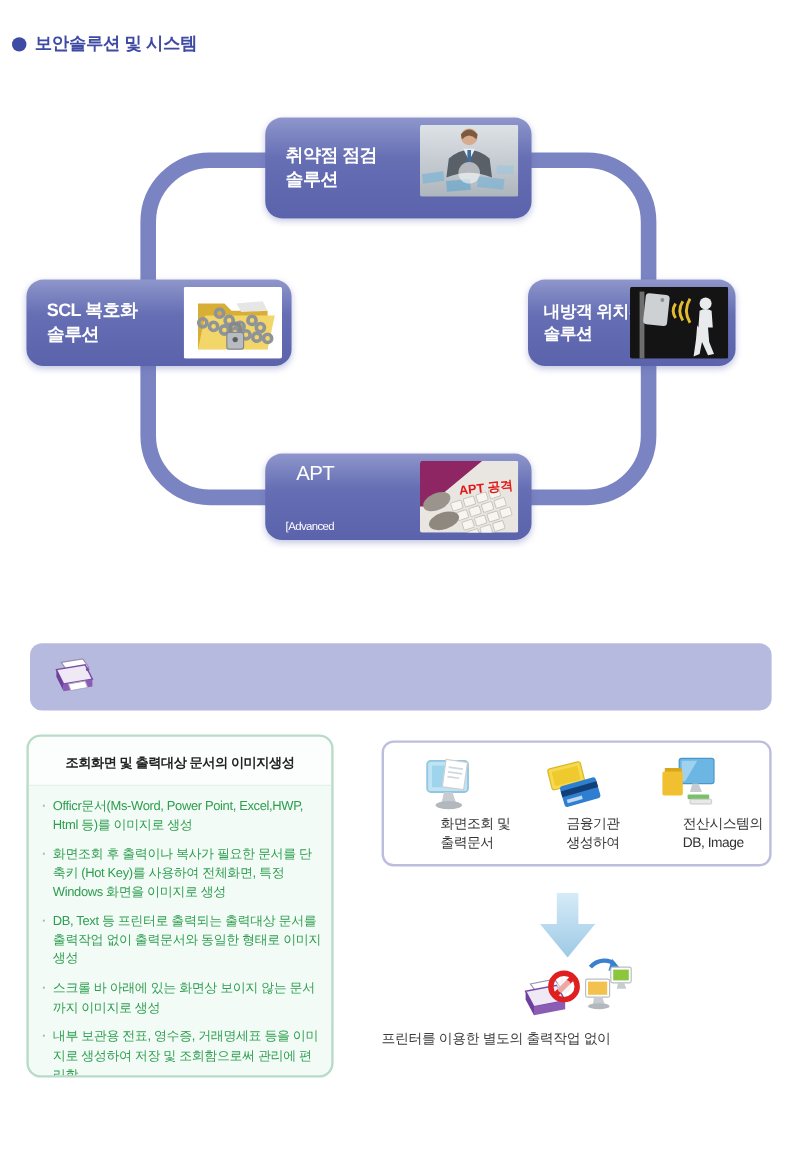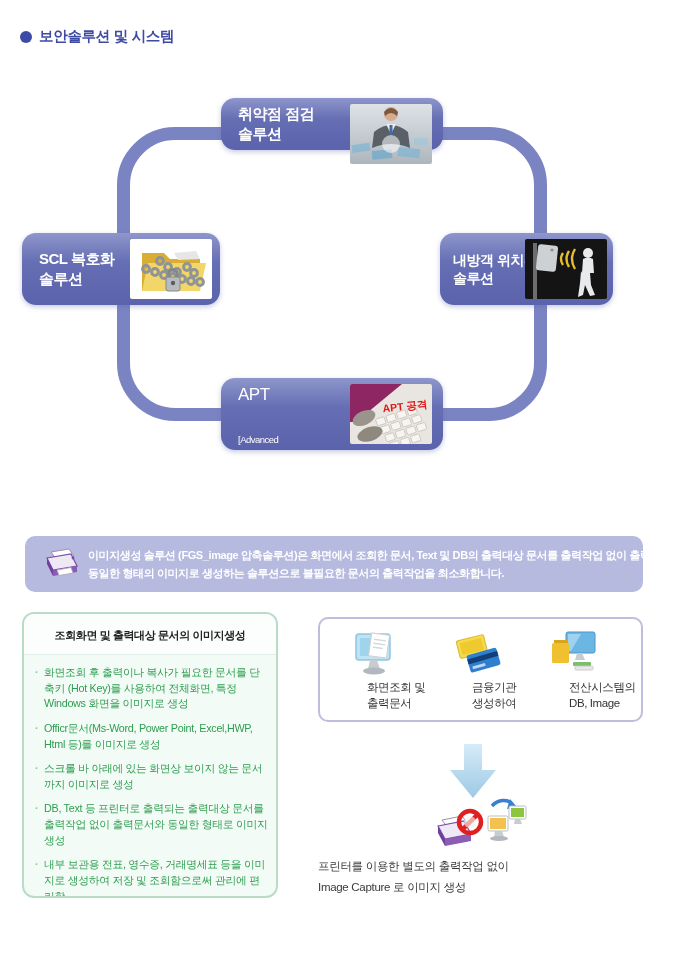--- a/index.html
+++ b/index.html
@@ -57,28 +57,28 @@
   .result-icon { position:absolute; }
   .result-caption { position:absolute; left:318px; top:856px; width:325px; text-align:left;
           font-size:11.5px; color:#3a3a3a; line-height:1.8; letter-spacing:-0.3px; }
   .result-caption span { display:block; }
 </style>
 </head>
 <body>
 
 <div class="page">
 
-  <div class="hdr" style="left:20px; top:27px;align-items:center;">
+  <div class="hdr" style="left:10px; top:27px;align-items:center;">
     <span class="dot"></span>
     <span>보안솔루션 및 시스템</span>
   </div>
 
   <div class="loop"></div>
 
-  <div class="dbox" style="left:221px; top:98px; width:222px; height:52px;">
+  <div class="dbox" style="left:221px; top:98px; width:222px; height:84px;">
     <div class="dlabel">
       <span>취약점 점검</span>
       <span>솔루션</span>
     </div>
     <div class="box-photo">
       <svg width="82" height="60" viewBox="0 0 82 60">
         <defs>
             <linearGradient id="g1" x1="0" y1="0" x2="0" y2="1">
           <stop offset="0" stop-color="#dde2e6"></stop>
               <stop offset="1" stop-color="#aeb6bd"></stop>
@@ -92,21 +92,21 @@
         <circle cx="41" cy="10" r="7" fill="#d7ab8d"></circle>
         <path d="M34 8 Q41 0 48 8 L47 12 Q41 6 35 12 Z" fill="#7c5a40"></path>
         <path d="M24 28 Q41 14 58 28 L60 44 Q41 36 22 44 Z" fill="#5a6068"></path>
         <path d="M36 20 L41 30 L46 20 Z" fill="#e9edf0"></path>
         <rect x="39.5" y="21" width="3" height="10" fill="#3c6ea8"></rect>
         <circle cx="41" cy="40" r="9" fill="#ffffff" opacity="0.55"></circle>
       </svg>
     </div>
   </div>
 
-  <div class="dbox" style="left:22px; top:233px; width:198px; height:72px;">
+  <div class="dbox" style="left:22px; top:233px; width:221px; height:72px;">
     <div class="dlabel">
       <span>SCL 복호화</span>
       <span>솔루션</span>
     </div>
     <div class="box-photo" style="right:8px;">
       <svg width="82" height="60" viewBox="0 0 82 60">
         <rect width="82" height="60" fill="#ffffff"></rect>
         <path d="M12 14 L34 14 L40 20 L70 20 L70 52 L12 52 Z" fill="#d9ae35"></path>
         <path d="M12 52 L18 24 L76 24 L70 52 Z" fill="#f2d669"></path>
         <path d="M44 14 L66 12 L70 20 L48 21 Z" fill="#e6e6e6"></path>
@@ -148,21 +148,21 @@
           <path d="M50 10 Q44 20 50 30"></path>
         </g>
         <g fill="#e8eaec">
           <circle cx="63" cy="14" r="5"></circle>
           <path d="M58 20 Q63 17 68 20 L69 34 L65 34 L66 46 L70 56 L65 57 L60 46 L58 56 L53 58 L55 44 L56 32 L57 34 Z"></path>
         </g>
       </svg>
     </div>
   </div>
 
-  <div class="dbox bbox" style="left:221px; top:378px; width:222px; height:72px;">
+  <div class="dbox bbox" style="left:221px; top:378px; width:222px; height:72px;text-align:right;">
     <div class="dlabel">
       <span class="apt-line"><span class="apt-big">APT</span>&nbsp;<span class="apt-small">[Advanced</span></span>
     </div>
     <div class="box-photo">
       <svg width="82" height="60" viewBox="0 0 82 60">
         <rect width="82" height="60" fill="#e9e6e1"></rect>
         <polygon points="0,0 52,0 6,38 0,38" fill="#8e2663"></polygon>
         <g fill="#f7f5f1" stroke="#c9c4ba" stroke-width="0.8">
           <g transform="rotate(-18 50 40)">
             <rect x="28" y="28" width="9" height="7" rx="1"></rect>
@@ -194,33 +194,29 @@
     <div class="intro-icon">
       <svg width="40" height="36" viewBox="0 0 40 36">
         <polygon points="10,6 28,3 33,10 15,13" fill="#ffffff" stroke="#9b8fae" stroke-width="1"></polygon>
         <polygon points="6,12 30,8 36,20 12,24" fill="#efe9f5" stroke="#7a4aa8" stroke-width="1.2"></polygon>
         <polygon points="6,12 12,24 12,30 6,18" fill="#6d3f9e"></polygon>
         <polygon points="12,24 36,20 36,26 12,30" fill="#8a5cb4"></polygon>
         <polygon points="16,24 30,21.5 32,27 18,29.5" fill="#ffffff" stroke="#b0a4c2" stroke-width="0.8"></polygon>
         <circle cx="32" cy="12" r="1.4" fill="#7a4aa8"></circle>
       </svg>
     </div>
-    <div class="intro-text">
-      <span>이미지생성 솔루션 (FGS_image 압축솔루션)은 화면에서 조회한 문서, Text 및 DB의 출력대상 문서를 출력작업 없이 출력물과</span>
-      <span>동일한 형태의 이미지로 생성하는 솔루션으로 불필요한 문서의 출력작업을 최소화합니다.</span>
-    </div>
   </div>
 
   <div class="green-panel">
     <div class="gp-title">조회화면 및 출력대상 문서의 이미지생성</div>
     <div class="gp-list">
+      <div class="gp-item">Officr문서(Ms-Word, Power Point, Excel,HWP, Html 등)를 이미지로 생성</div>
       <div class="gp-item">화면조회 후 출력이나 복사가 필요한 문서를 단축키 (Hot Key)를 사용하여 전체화면, 특정 Windows 화면을 이미지로 생성</div>
-      <div class="gp-item">Officr문서(Ms-Word, Power Point, Excel,HWP, Html 등)를 이미지로 생성</div>
+      <div class="gp-item">DB, Text 등 프린터로 출력되는 출력대상 문서를 출력작업 없이 출력문서와 동일한 형태로 이미지생성</div>
       <div class="gp-item">스크롤 바 아래에 있는 화면상 보이지 않는 문서까지 이미지로 생성</div>
-      <div class="gp-item">DB, Text 등 프린터로 출력되는 출력대상 문서를 출력작업 없이 출력문서와 동일한 형태로 이미지생성</div>
       <div class="gp-item">내부 보관용 전표, 영수증, 거래명세표 등을 이미지로 생성하여 저장 및 조회함으로써 관리에 편리함</div>
 
     </div>
   </div>
 
   <div class="flow-panel">
     <div class="src-icon" style="left:33px; top:12px;">
       <svg width="48" height="46" viewBox="0 0 48 46">
         <rect x="3" y="3" width="34" height="26" rx="3" fill="#bfe3f2" stroke="#8fc6e2" stroke-width="1.5"></rect>
         <rect x="7" y="7" width="26" height="18" fill="#9ed4ec"></rect>
@@ -304,16 +300,15 @@
       <path d="M31 21 L30 26 L38 26 L36 21 Z" fill="#c7ccd1"></path>
       <rect x="4" y="18" width="20" height="15" rx="1.5" fill="#ffffff" stroke="#b9bec3"></rect>
       <rect x="6" y="20" width="16" height="11" fill="#f2c14e"></rect>
       <path d="M11 33 L10 39 L20 39 L18 33 Z" fill="#c7ccd1"></path>
       <ellipse cx="15" cy="40.5" rx="9" ry="2.5" fill="#b2b8be"></ellipse>
     </svg>
   </div>
 
   <div class="result-caption">
     <span>프린터를 이용한 별도의 출력작업 없이</span>
-    <span>Image Capture 로 이미지 생성</span>
   </div>
 
 </div>
 
 </body></html>

